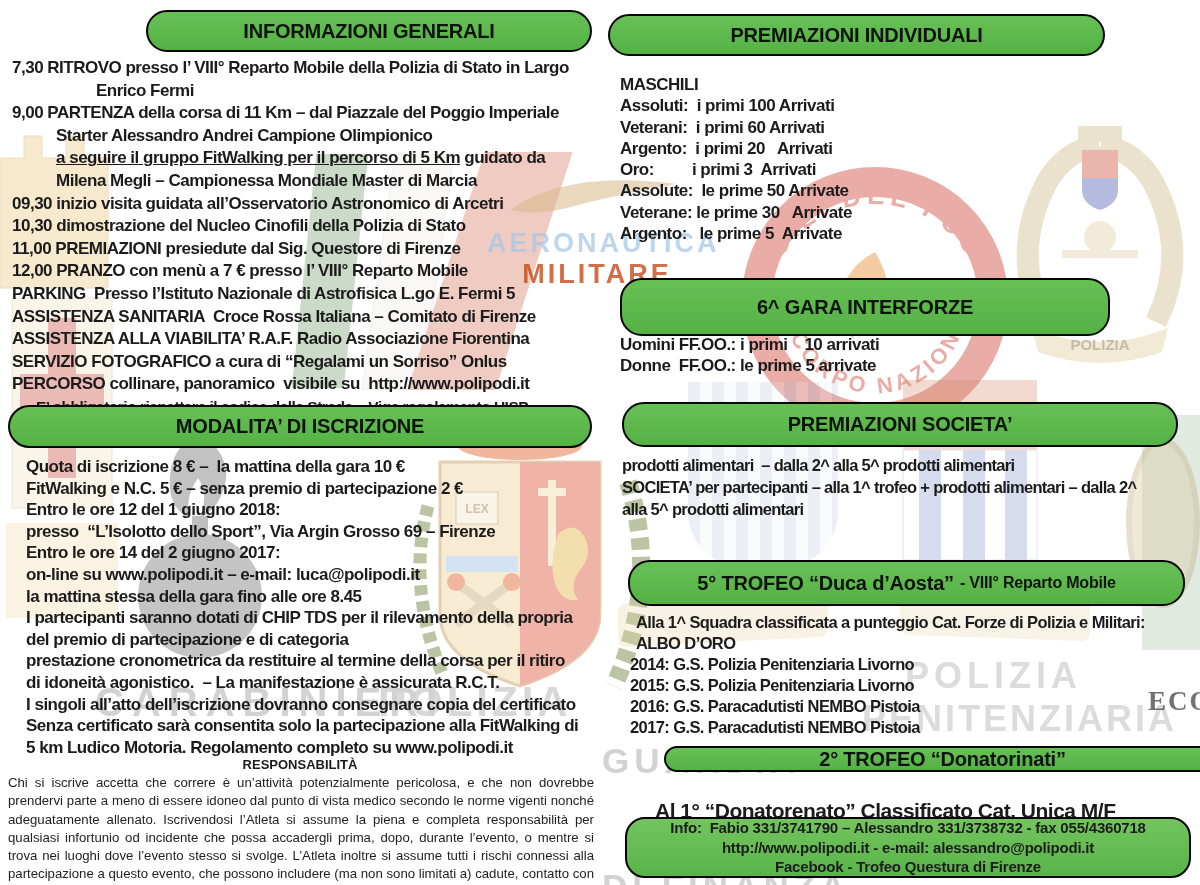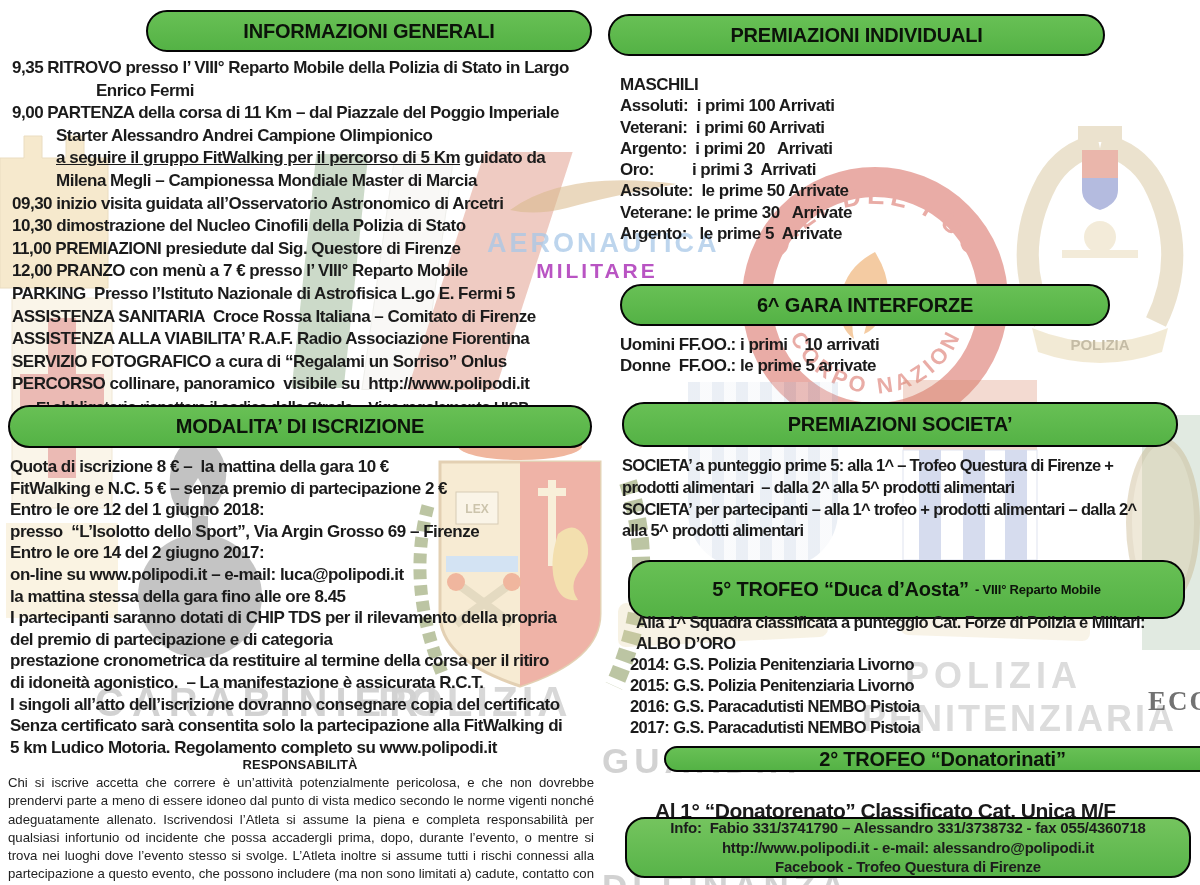--- a/index.html
+++ b/index.html
@@ -2,21 +2,21 @@
 <html><head>
 <meta charset="utf-8">
 <style>
   html,body{margin:0;padding:0;background:#ffffff;}
   .page{position:relative;width:1200px;height:885px;background:#ffffff;overflow:hidden;
         font-family:"Liberation Sans",sans-serif;color:#1b1b1b;}
   
   .pill{position:absolute;background:linear-gradient(#68c055,#54b245);border:2px solid #050505;
         border-radius:22px;display:flex;align-items:center;justify-content:center;
         font-weight:700;font-size:20px;color:#0c130a;letter-spacing:-0.2px;box-sizing:border-box;}
-  .pill .sub{font-size:13px;font-weight:700;margin-left:6px;}
+  .pill .sub{font-size:16px;font-weight:700;margin-left:6px;}
   
   .blk{position:absolute;}
   .ln{white-space:pre;font-weight:700;font-size:17px;letter-spacing:-0.5px;}
   .info-lines .ln{line-height:22.6px;}
   .iscr-lines .ln{line-height:21.6px;}
   .ind-a{padding-left:84px;}
   .ind-b{padding-left:44px;}
   .ind-c{padding-left:24px;font-size:15.5px;}
   .u{text-decoration:underline;}
   .resp-title{position:absolute;width:584px;text-align:center;font-size:13px;font-weight:700;}
@@ -57,21 +57,21 @@
       <div style="position:absolute;left:6px;top:2px;width:52px;height:234px;background:#8fae88;transform:skewX(-6deg)"></div>
       <div style="position:absolute;left:80px;top:2px;width:58px;height:234px;background:#f2f1ec;border:1px solid #dcdcd4;transform:skewX(-8deg)"></div>
       <div style="position:absolute;left:148px;top:0;width:88px;height:238px;background:#dd8d79;transform:skewX(-18deg)"></div>
     </div>
 
     <svg class="wm" style="left:505px;top:168px;opacity:.55" width="180" height="55" viewBox="0 0 180 55">
       <path d="M5 42 Q60 2 172 16 Q105 28 62 40 Q30 48 5 42 Z" fill="#d9b98a"></path>
     </svg>
     <div class="wm" style="left:487px;top:228px;opacity:.75;text-align:center;width:220px">
       <div style="font-weight:700;font-size:27px;letter-spacing:3px;color:#a8c8e8">AERONAUTICA</div>
-      <div style="font-weight:700;font-size:21px;letter-spacing:3px;color:#a21caf">MILITARE</div>
+      <div style="font-weight:700;font-size:27px;letter-spacing:3px;color:#c2410c">MILITARE</div>
     </div>
 
     <svg class="wm" style="left:735px;top:160px;opacity:.45" width="280" height="280" viewBox="0 0 280 280">
       <defs>
         <path id="arcTop" d="M32 152 A108 108 0 0 1 248 152"></path>
         <path id="arcBot" d="M52 168 A92 92 0 0 0 228 168"></path>
       </defs>
       <circle cx="140" cy="140" r="118" fill="none" stroke="#cf4a3c" stroke-width="30"></circle>
       <path d="M140 92 q20 32 9 58 q-7 19 -20 24 q7 -22 -4 -37 q-11 23 -6 42 q-18 -13 -13 -43 q5 -29 34 -44z" fill="#e78e33"></path>
       <text font-size="26" font-weight="700" fill="#cf4a3c" letter-spacing="5">
@@ -141,41 +141,41 @@
     <div class="wm wm-text" style="left:905px;top:655px;font-size:36px;letter-spacing:5px;color:#d6d6d6">POLIZIA</div>
     <div class="wm wm-text" style="left:862px;top:698px;font-size:36px;letter-spacing:3px;color:#d6d6d6">PENITENZIARIA</div>
     <div class="wm" style="left:1148px;top:686px;font-family:'Liberation Serif',serif;font-weight:700;font-size:27px;color:#5a5a5a;opacity:.85;letter-spacing:2px">ECO</div>
   </div>
 
   <div class="content">
 
     <div class="pill" style="left:146px;top:10px;width:446px;height:42px">INFORMAZIONI GENERALI</div>
 
     <div class="blk info-lines" style="left:12px;top:57px;width:584px">
-      <div class="ln">9,35 RITROVO presso l’ VIII° Reparto Mobile della Polizia di Stato in Largo</div>
+      <div class="ln">7,30 RITROVO presso l’ VIII° Reparto Mobile della Polizia di Stato in Largo</div>
       <div class="ln ind-a">Enrico Fermi</div>
       <div class="ln">9,00 PARTENZA della corsa di 11 Km – dal Piazzale del Poggio Imperiale</div>
       <div class="ln ind-b">Starter Alessandro Andrei Campione Olimpionico</div>
       <div class="ln ind-b"><span class="u">a seguire il gruppo FitWalking per il percorso di 5 Km</span><span> guidato da</span></div>
       <div class="ln ind-b">Milena Megli – Campionessa Mondiale Master di Marcia</div>
       <div class="ln">09,30 inizio visita guidata all’Osservatorio Astronomico di Arcetri</div>
       <div class="ln">10,30 dimostrazione del Nucleo Cinofili della Polizia di Stato</div>
       <div class="ln">11,00 PREMIAZIONI presiedute dal Sig. Questore di Firenze</div>
       <div class="ln">12,00 PRANZO con menù a 7 € presso l’ VIII° Reparto Mobile</div>
       <div class="ln">PARKING  Presso l’Istituto Nazionale di Astrofisica L.go E. Fermi 5</div>
       <div class="ln">ASSISTENZA SANITARIA  Croce Rossa Italiana – Comitato di Firenze</div>
       <div class="ln">ASSISTENZA ALLA VIABILITA’ R.A.F. Radio Associazione Fiorentina</div>
       <div class="ln">SERVIZIO FOTOGRAFICO a cura di “Regalami un Sorriso” Onlus</div>
       <div class="ln">PERCORSO collinare, panoramico  visibile su  http://www.polipodi.it</div>
       <div class="ln ind-c">E’ obbligatorio rispettare il codice della Strada – Vige regolamento UISP</div>
     </div>
 
     <div class="pill" style="left:8px;top:405px;width:584px;height:43px">MODALITA’ DI ISCRIZIONE</div>
 
-    <div class="blk iscr-lines" style="left:10px;top:456px;width:584px">
+    <div class="blk iscr-lines" style="left:26px;top:456px;width:584px">
       <div class="ln">Quota di iscrizione 8 € –  la mattina della gara 10 €</div>
       <div class="ln">FitWalking e N.C. 5 € – senza premio di partecipazione 2 €</div>
       <div class="ln">Entro le ore 12 del 1 giugno 2018:</div>
       <div class="ln">presso  “L’Isolotto dello Sport”, Via Argin Grosso 69 – Firenze</div>
       <div class="ln">Entro le ore 14 del 2 giugno 2017:</div>
       <div class="ln">on-line su www.polipodi.it – e-mail: luca@polipodi.it</div>
       <div class="ln">la mattina stessa della gara fino alle ore 8.45</div>
       <div class="ln">I partecipanti saranno dotati di CHIP TDS per il rilevamento della propria</div>
       <div class="ln">del premio di partecipazione e di categoria</div>
       <div class="ln">prestazione cronometrica da restituire al termine della corsa per il ritiro</div>
@@ -194,37 +194,36 @@
       <div class="ln">MASCHILI</div>
       <div class="ln">Assoluti:  i primi 100 Arrivati</div>
       <div class="ln">Veterani:  i primi 60 Arrivati</div>
       <div class="ln">Argento:  i primi 20   Arrivati</div>
       <div class="ln">Oro:         i primi 3  Arrivati</div>
       <div class="ln">Assolute:  le prime 50 Arrivate</div>
       <div class="ln">Veterane: le prime 30   Arrivate</div>
       <div class="ln">Argento:   le prime 5  Arrivate</div>
     </div>
 
-    <div class="pill" style="left:620px;top:284px;width:490px;height:42px">6^ GARA INTERFORZE</div>
+    <div class="pill" style="left:620px;top:278px;width:490px;height:58px">6^ GARA INTERFORZE</div>
 
     <div class="blk list" style="left:620px;top:334px;width:500px">
       <div class="ln">Uomini FF.OO.: i primi    10 arrivati</div>
       <div class="ln">Donne  FF.OO.: le prime 5 arrivate</div>
     </div>
 
     <div class="pill" style="left:622px;top:402px;width:556px;height:45px">PREMIAZIONI SOCIETA’</div>
 
     <div class="blk societa-lines" style="left:622px;top:455px;width:574px">
-      <div class="ln">SOCIETA’ a punteggio prime 5: alla 1^ – Trofeo Questura di Firenze +</div>
       <div class="ln">prodotti alimentari  – dalla 2^ alla 5^ prodotti alimentari</div>
       <div class="ln">SOCIETA’ per partecipanti – alla 1^ trofeo + prodotti alimentari – dalla 2^</div>
       <div class="ln">alla 5^ prodotti alimentari</div>
     </div>
 
-    <div class="pill" style="left:628px;top:560px;width:557px;height:59px">
+    <div class="pill" style="left:628px;top:560px;width:557px;height:46px">
       <span>5° TROFEO “Duca d’Aosta”</span>
       <span class="sub">- VIII° Reparto Mobile</span>
     </div>
 
     <div class="blk duca-lines" style="left:622px;top:612px;width:572px">
       <div class="ln ind-d">Alla 1^ Squadra classificata a punteggio Cat. Forze di Polizia e Militari:</div>
       <div class="ln ind-d">ALBO D’ORO</div>
       <div class="ln ind-e">2014: G.S. Polizia Penitenziaria Livorno</div>
       <div class="ln ind-e">2015: G.S. Polizia Penitenziaria Livorno</div>
       <div class="ln ind-e">2016: G.S. Paracadutisti NEMBO Pistoia</div>

